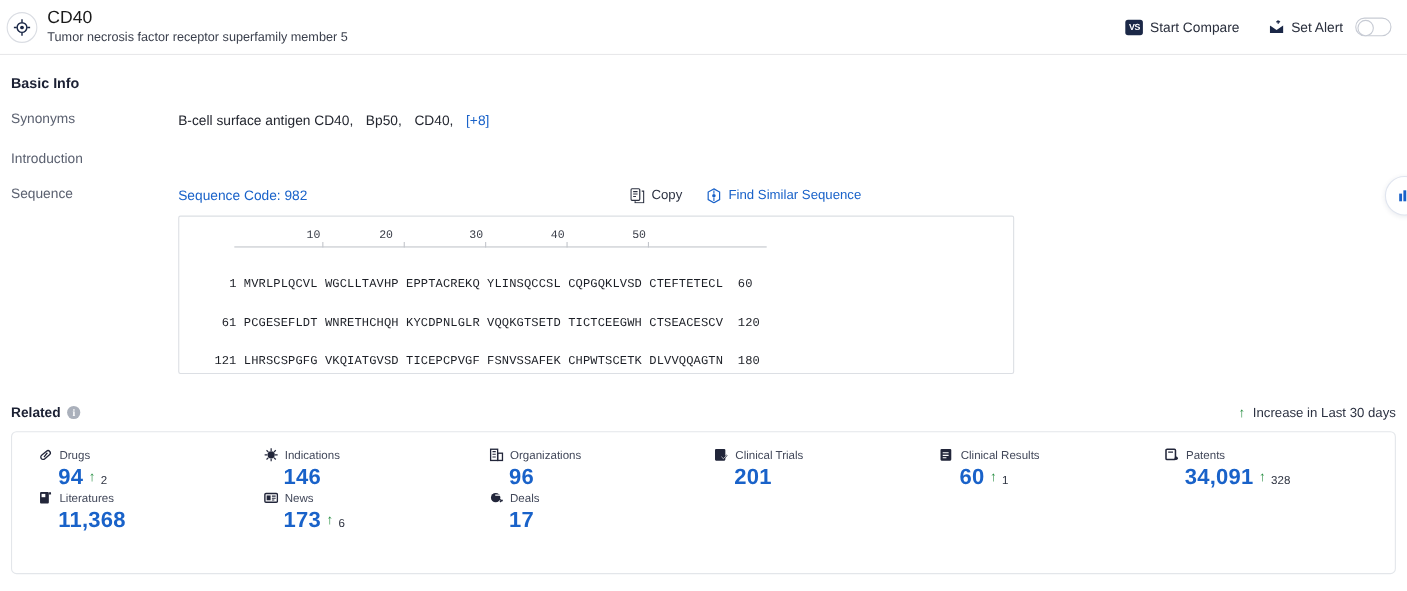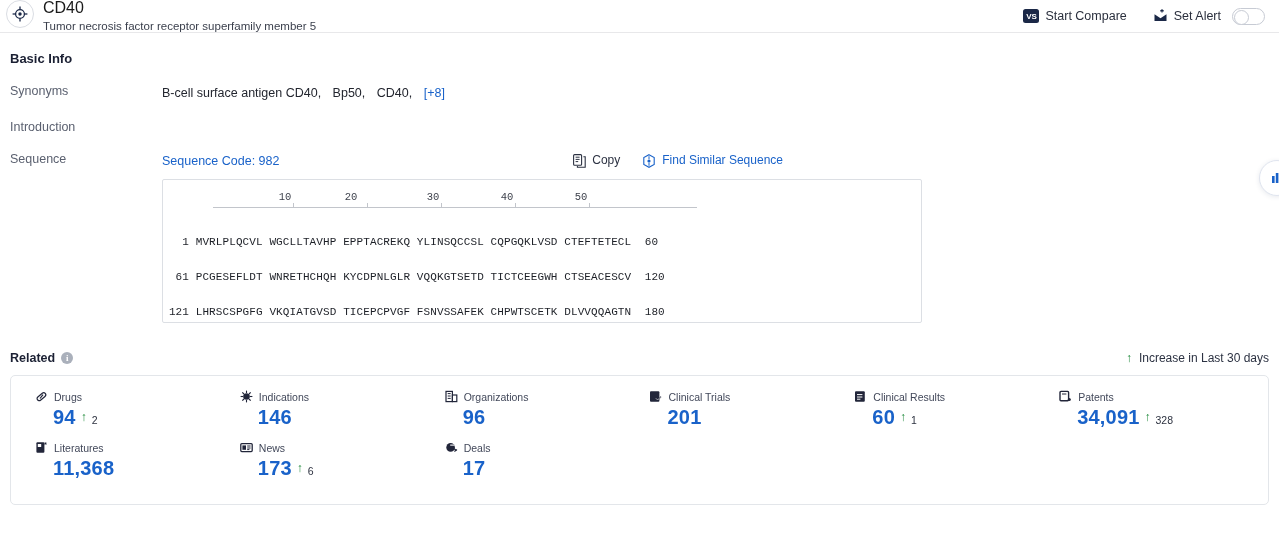--- a/index.html
+++ b/index.html
@@ -7,23 +7,24 @@
     margin: 0; padding: 0;
     width: 1279px; height: 537px;
     overflow: hidden;
     background: #ffffff;
     font-family: "Liberation Sans", sans-serif;
     color: #1a1a1a;
   }
 
   
   .topbar {
-    height: 33px;
+    height: 50px;
     border-bottom: 1px solid #e8e8ea;
     display: flex;
+    align-items: center;
     padding: 0 14px 0 6px;
     background: #fff;
     position: relative;
   }
   .t-logo {
     width: 28px; height: 28px;
     border-radius: 50%;
     border: 1px solid #dadde3;
     display: flex; align-items: center; justify-content: center;
     margin-right: 9px;
@@ -137,20 +138,21 @@
   }
   .tick { position: absolute; bottom: 8px; width: 1px; height: 5px; background: #c2c5cb; }
   .tick-lbl { position: absolute; bottom: 11px; transform: translateX(-50%); }
 
   .seq-lines {
     font-family: "Liberation Mono", monospace;
     font-size: 11px;
     line-height: 17.5px;
     color: #1c1f26;
     letter-spacing: .1px;
+    margin-left: 26px;
     white-space: pre;
   }
   .seq-lines .ln-start { display: inline-block; width: 26px; text-align: right; }
   .seq-lines .ln-end { }
 
   
   .related-head {
     display: flex;
     align-items: center;
     margin-top: 28px;
@@ -176,21 +178,20 @@
     margin-top: 10px;
     border: 1px solid #e3e6ea;
     border-radius: 5px;
     background: #fff;
     padding: 14px 14px 10px 14px;
     height: 130px;
   }
   .stat-grid {
     display: grid;
     grid-template-columns: repeat(6, 1fr);
-    row-gap: 12px;
   }
   .stat { padding-left: 10px; }
   .stat-top { display: flex; align-items: center; gap: 6px; }
   .stat-label { font-size: 10.5px; color: #42485a; }
   .stat-val-row { display: flex; align-items: baseline; gap: 5px; margin-top: 3px; padding-left: 18px; }
   .stat-val { font-size: 20px; font-weight: bold; color: #1962c9; letter-spacing: .2px; }
   .stat-delta { font-size: 10.5px; color: #2d3240; }
   .stat-up { color: #1f8a3b; font-size: 12px; position: relative; top: -3px; }
 
   

